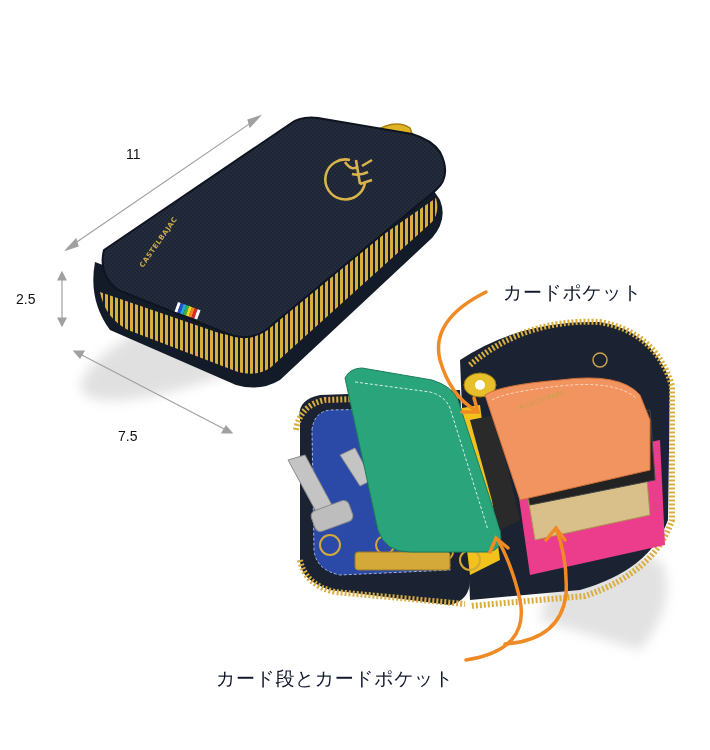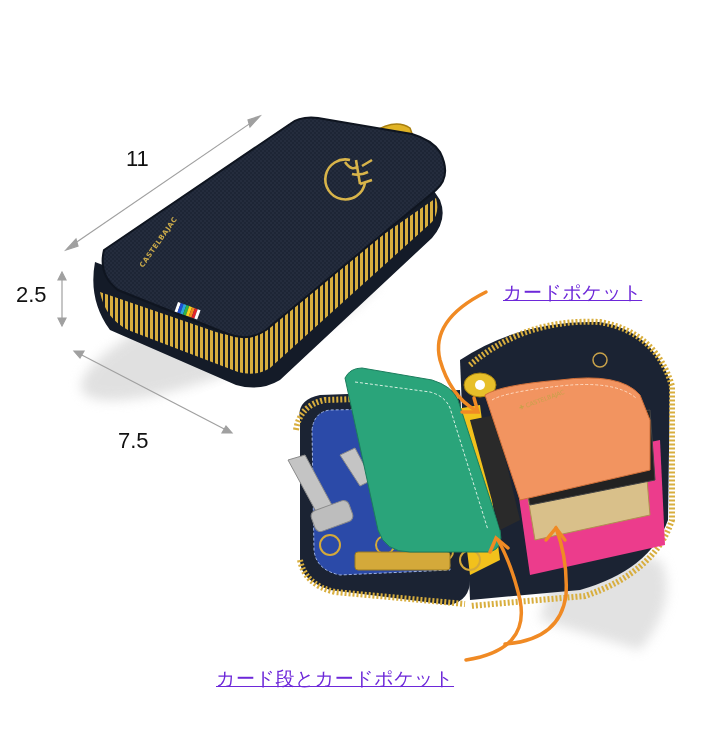--- a/index.html
+++ b/index.html
@@ -1,19 +1,19 @@
 <!DOCTYPE html>
 <html><head>
 <meta charset="utf-8">
 <style>
   html, body { margin:0; padding:0; background:#ffffff; }
   body { width:710px; height:750px; position:relative; overflow:hidden; font-family:"DejaVu Sans", sans-serif; }
   .stage { position:absolute; left:0; top:0; width:710px; height:750px; }
-  .dim-label { position:absolute; font-family:"Liberation Sans", sans-serif; font-size:22px; color:#111; }
-  .callout { position:absolute; font-family:"DejaVu Sans", sans-serif; font-size:19px; color:#6d28d9; letter-spacing:0.5px; white-space:nowrap;text-decoration:underline; }
+  .dim-label { position:absolute; font-family:"Liberation Sans", sans-serif; font-size:14px; color:#111; }
+  .callout { position:absolute; font-family:"DejaVu Sans", sans-serif; font-size:19px; color:#0f172a; letter-spacing:0.5px; white-space:nowrap; }
   svg { position:absolute; left:0; top:0; }
 </style>
 </head>
 <body>
 
 <div class="stage">
 
   <svg width="710" height="750" viewBox="0 0 710 750">
     <defs>
       <pattern id="grain" width="4" height="4" patternUnits="userSpaceOnUse">
@@ -130,18 +130,18 @@
       <path d="M486 292 Q430 320 440 360 Q450 395 475 410"></path>
       <path d="M462 412 L478 412 L474 398"></path>
       <path d="M466 660 Q530 650 520 600 Q512 565 498 540"></path>
       <path d="M490 552 L496 538 L508 548"></path>
       <path d="M505 644 Q560 640 566 595 Q568 560 556 528"></path>
       <path d="M546 540 L556 528 L565 540"></path>
     </g>
   </svg>
 
   <div class="dim-label" style="left:126px; top:146px;">11</div>
-  <div class="dim-label" style="left:16px; top:282px;">2.5</div>
+  <div class="dim-label" style="left:16px; top:291px;">2.5</div>
   <div class="dim-label" style="left:118px; top:428px;">7.5</div>
 
   <div class="callout" style="left:503px; top:280px;">カードポケット</div>
   <div class="callout" style="left:216px; top:651px;margin-top:15px;">カード段とカードポケット</div>
 </div>
 
 </body></html>

